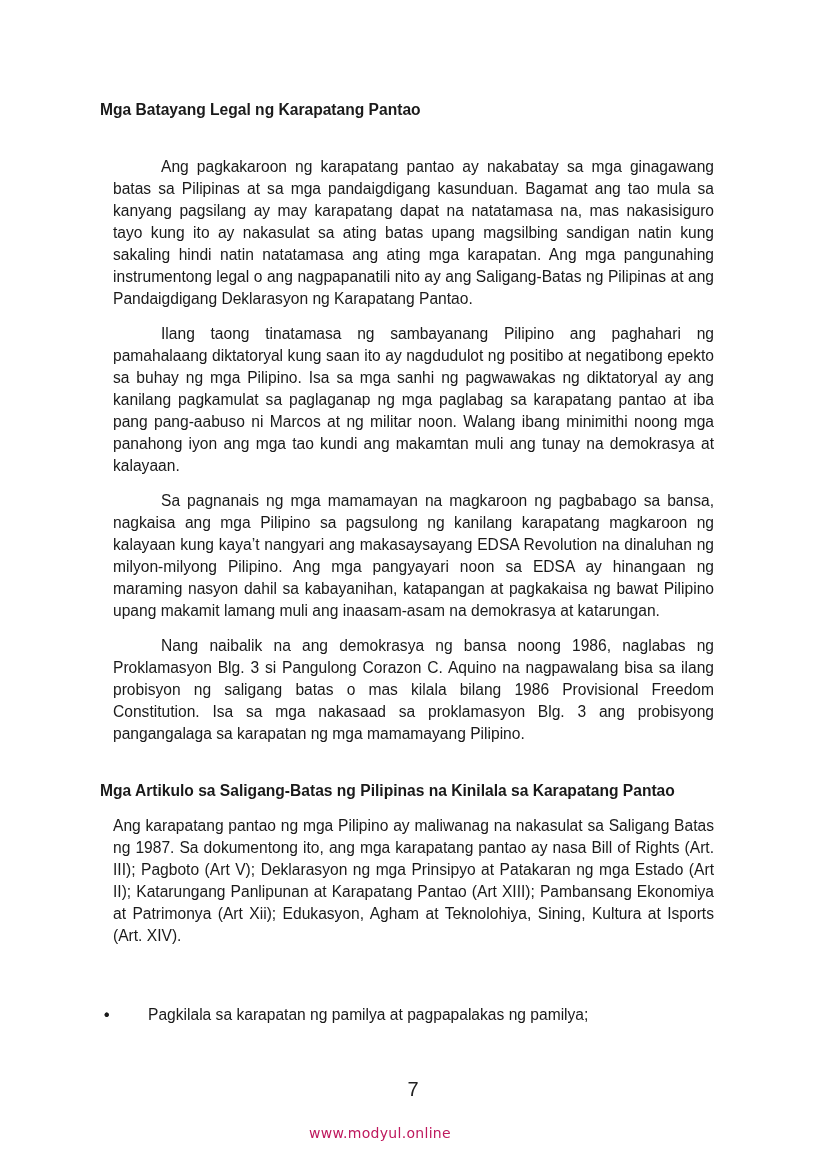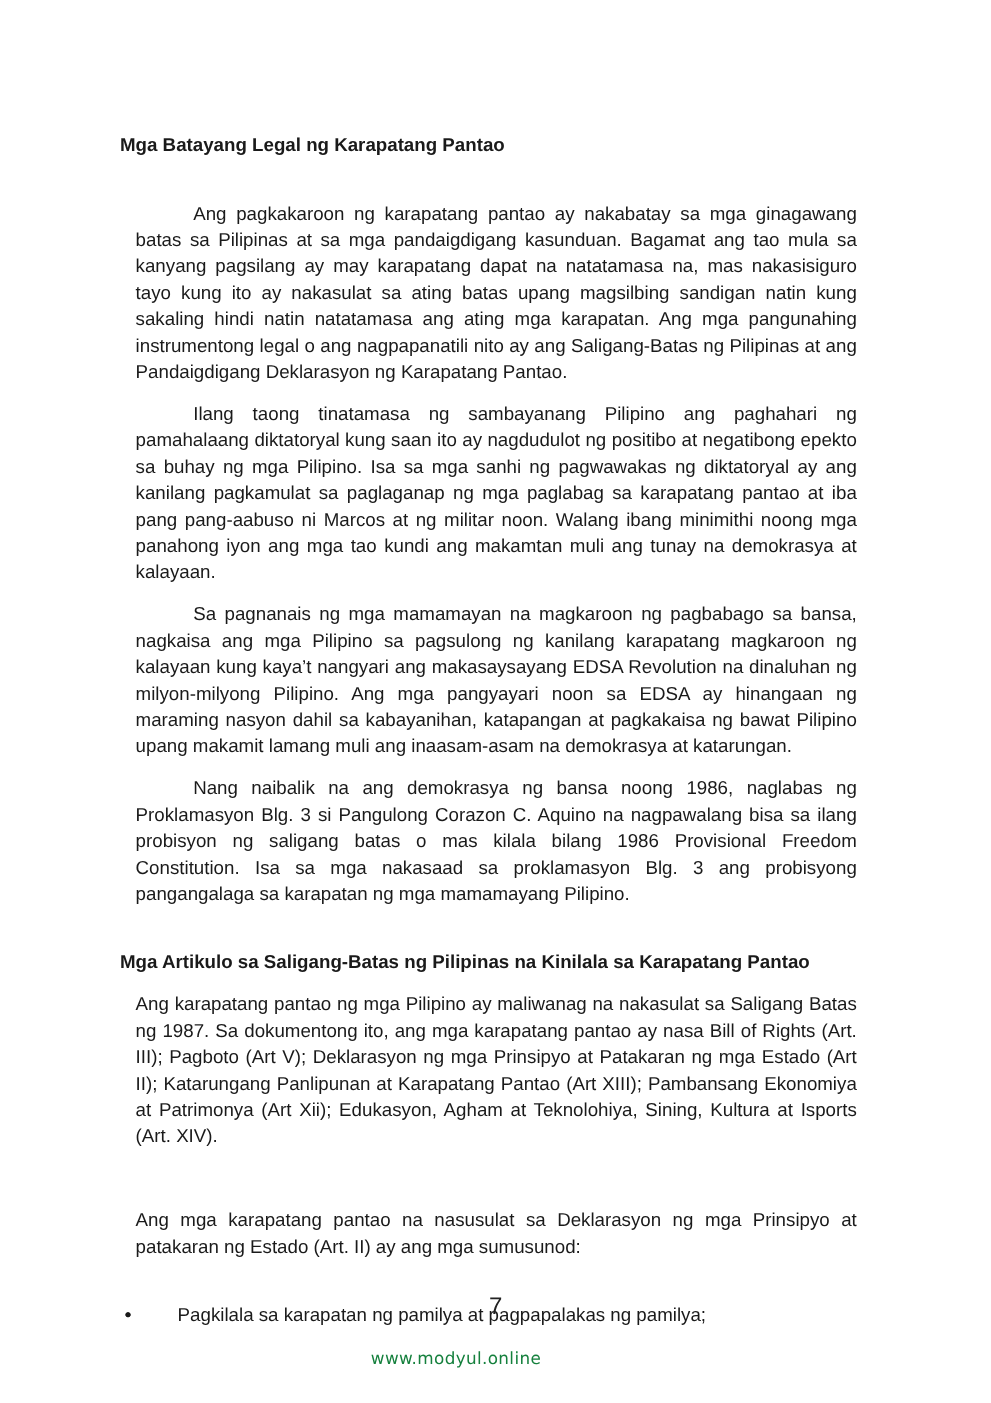--- a/index.html
+++ b/index.html
@@ -1,52 +1,51 @@
 <!DOCTYPE html>
 <html><head>
 <meta charset="utf-8">
 <style>
   html, body { margin: 0; padding: 0; background: #ffffff; }
   body { width: 826px; height: 1169px; position: relative; overflow: hidden; }
   .page {
-    position: absolute; left: 100px; top: 111px; width: 627px;
+    position: absolute; left: 100px; top: 99px; width: 627px;
     font-family: "Liberation Sans", sans-serif;
     font-size: 15.6px; line-height: 22px; color: #1a1a1a;
   }
   .heading { font-weight: bold; margin: 0; }
   .p { margin: 13px; text-align: justify; }
   .indent { text-indent: 48px; }
   .gap-lg { height: 22px; }
   ul.bullets { margin: 0; padding: 0; list-style: none; }
   ul.bullets li { position: relative; padding-left: 48px; text-align: justify; }
   ul.bullets li .dot { position: absolute; left: 4px; top: 0; }
   .page-number {
     position: absolute; left: 0; width: 826px; top: 1078px; text-align: center;
     font-family: "Liberation Sans", sans-serif; font-size: 20px; color: #222;
   }
   .watermark {
     position: absolute; left: 0; width: 760px; top: 1125px; text-align: center;
-    font-family: "DejaVu Sans", sans-serif; font-size: 14px; color: #15803d; letter-spacing: 0.3px;
+    font-family: "DejaVu Sans", sans-serif; font-size: 14px; color: #be185d; letter-spacing: 0.3px;
   }
 </style>
 </head>
 <body>
 
 <div class="page">
   <p class="heading">Mga Batayang Legal ng Karapatang Pantao</p>
   <div class="gap-lg"></div>
   <p class="p indent">Ang pagkakaroon ng karapatang pantao ay nakabatay sa mga ginagawang batas sa Pilipinas at sa mga pandaigdigang kasunduan. Bagamat ang tao mula sa kanyang pagsilang ay may karapatang dapat na natatamasa na, mas nakasisiguro tayo kung ito ay nakasulat sa ating batas upang magsilbing sandigan natin kung sakaling hindi natin natatamasa ang ating mga karapatan. Ang mga pangunahing instrumentong legal o ang nagpapanatili nito ay ang Saligang-Batas ng Pilipinas at ang Pandaigdigang Deklarasyon ng Karapatang Pantao.</p>
   <p class="p indent">Ilang taong tinatamasa ng sambayanang Pilipino ang paghahari ng pamahalaang diktatoryal kung saan ito ay nagdudulot ng positibo at negatibong epekto sa buhay ng mga Pilipino. Isa sa mga sanhi ng pagwawakas ng diktatoryal ay ang kanilang pagkamulat sa paglaganap ng mga paglabag sa karapatang pantao at iba pang pang-aabuso ni Marcos at ng militar noon. Walang ibang minimithi noong mga panahong iyon ang mga tao kundi ang makamtan muli ang tunay na demokrasya at kalayaan.</p>
   <p class="p indent">Sa pagnanais ng mga mamamayan na magkaroon ng pagbabago sa bansa, nagkaisa ang mga Pilipino sa pagsulong ng kanilang karapatang magkaroon ng kalayaan kung kaya’t nangyari ang makasaysayang EDSA Revolution na dinaluhan ng milyon-milyong Pilipino. Ang mga pangyayari noon sa EDSA ay hinangaan ng maraming nasyon dahil sa kabayanihan, katapangan at pagkakaisa ng bawat Pilipino upang makamit lamang muli ang inaasam-asam na demokrasya at katarungan.</p>
   <p class="p indent">Nang naibalik na ang demokrasya ng bansa noong 1986, naglabas ng Proklamasyon Blg. 3 si Pangulong Corazon C. Aquino na nagpawalang bisa sa ilang probisyon ng saligang batas o mas kilala bilang 1986 Provisional Freedom Constitution. Isa sa mga nakasaad sa proklamasyon Blg. 3 ang probisyong pangangalaga sa karapatan ng mga mamamayang Pilipino.</p>
   <div class="gap-lg"></div>
   <p class="heading">Mga Artikulo sa Saligang-Batas ng Pilipinas na Kinilala sa Karapatang Pantao</p>
   <p class="p">Ang karapatang pantao ng mga Pilipino ay maliwanag na nakasulat sa Saligang Batas ng 1987. Sa dokumentong ito, ang mga karapatang pantao ay nasa Bill of Rights (Art. III); Pagboto (Art V); Deklarasyon ng mga Prinsipyo at Patakaran ng mga Estado (Art II); Katarungang Panlipunan at Karapatang Pantao (Art XIII); Pambansang Ekonomiya at Patrimonya (Art Xii); Edukasyon, Agham at Teknolohiya, Sining, Kultura at Isports (Art. XIV).</p>
   <div class="gap-lg"></div>
-  <p class="p">Ang mga karapatang pantao na nasusulat sa Deklarasyon ng mga Prinsipyo at patakaran ng Estado (Art. II) ay ang mga sumusunod:</p>
   <div class="gap-lg"></div>
   <ul class="bullets">
     <li>
       <span class="dot">•</span>
     </li>
     <li>
       <span class="dot">•</span>
       <span>Pagkilala sa karapatan ng pamilya at pagpapalakas ng pamilya;</span>
     </li>
   </ul>

